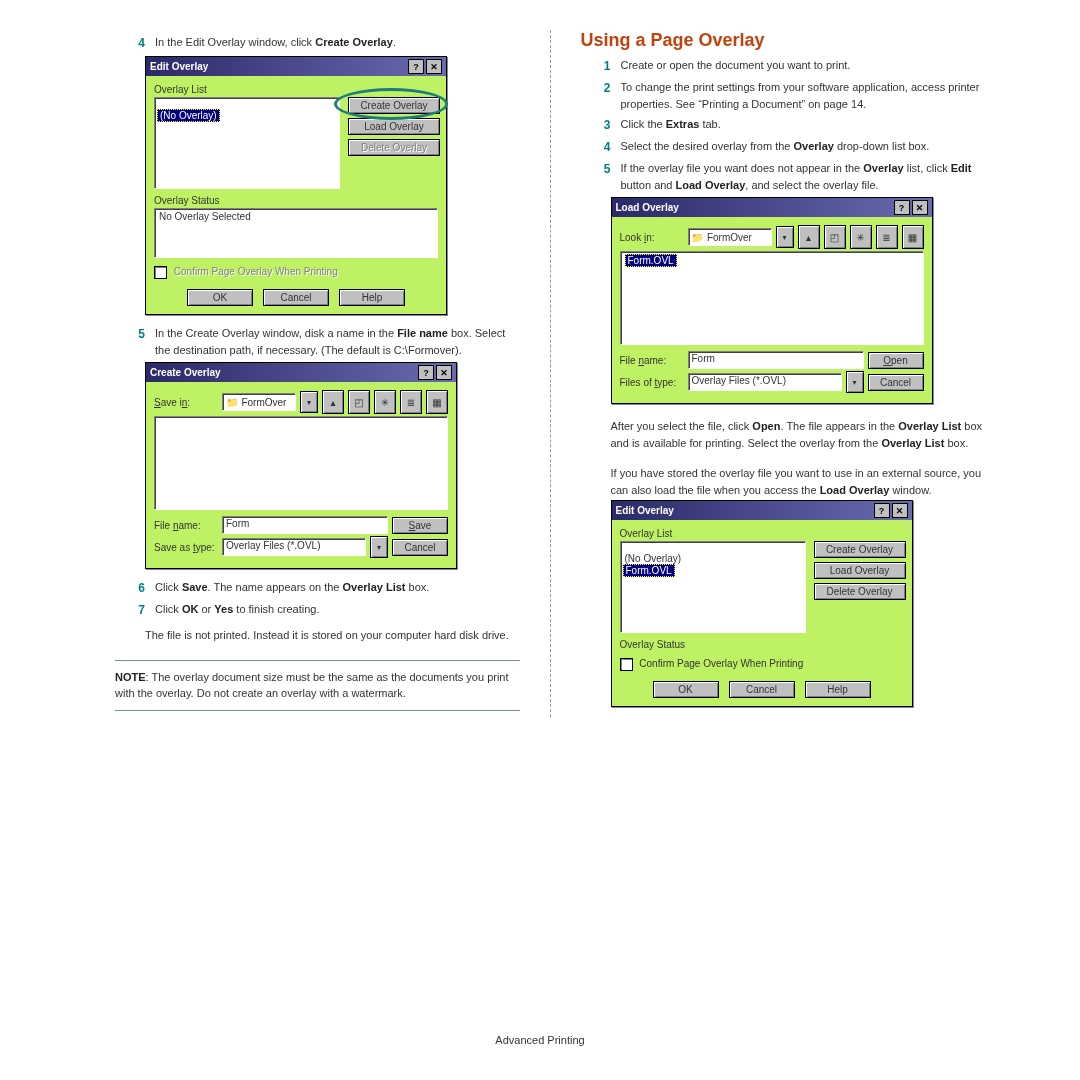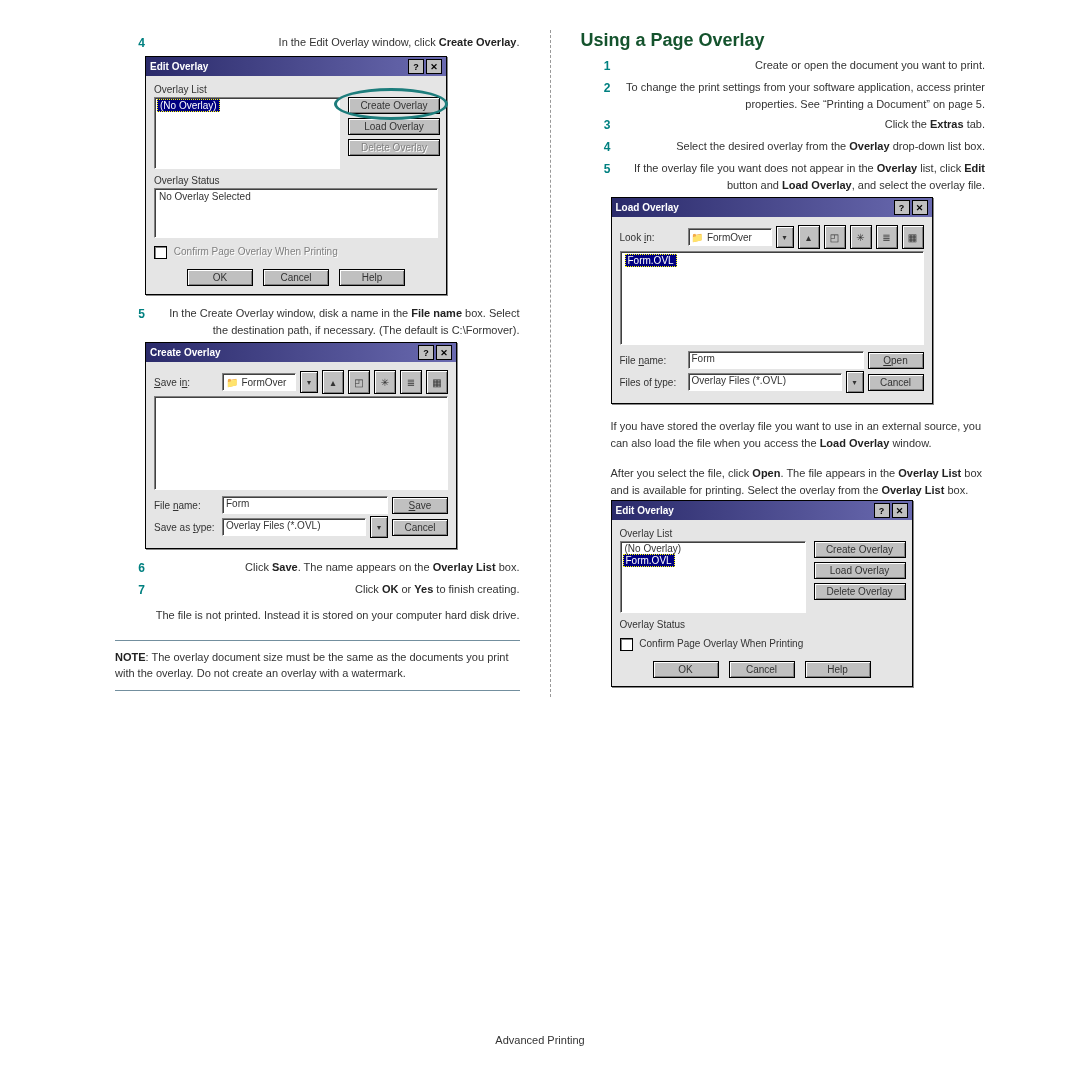--- a/index.html
+++ b/index.html
@@ -35,50 +35,50 @@
   }
   .step-num {
     color: #008080;
     font-weight: bold;
     font-size: 12px;
     width: 30px;
     flex-shrink: 0;
     text-align: right;
     padding-right: 10px;
   }
-  .step-text { flex: 1; text-align: right; }
+  .step-text { flex: 1; }
   b { font-weight: bold; color: #222; }
   .section-title {
     font-size: 18px;
     font-weight: bold;
-    color: #14532d;
+    color: #c2410c;
     margin: 0 0 6px 0;
   }
   .intro { line-height: 1.5; margin-bottom: 8px; }
-  .para { line-height: 1.5; margin: 8px 0 0 30px; text-align: right; }
+  .para { line-height: 1.5; margin: 8px 0 0 30px; }
   .para-flush { line-height: 1.5; margin: 14px 0 0 0; }
   .note-box {
     border-top: 1px solid #738f9e;
     border-bottom: 1px solid #738f9e;
     padding: 8px 0;
     margin-top: 16px;
     line-height: 1.5;
   }
   .footer {
     position: absolute;
     bottom: 30px;
     width: 100%;
     text-align: center;
     font-size: 11px;
     line-height: 1.6;
   }
 
   
   .dlg {
-    background: #e5e5e5;
+    background: #bef264;
     border: 1px solid #000;
     font-family: "MS Sans Serif", Tahoma, Arial, sans-serif;
     font-size: 10px;
     margin: 2px 0 10px 30px;
     box-shadow: 1px 1px 0 #888;
   }
   .dlg-title {
     background: #000080;
     color: #fff;
     font-weight: bold;
@@ -113,21 +113,21 @@
     background: #c0c0c0;
     border: 1px solid #000;
     box-shadow: inset 1px 1px 0 #fff, inset -1px -1px 0 #808080;
     text-align: center;
     padding: 2px 0;
     font-size: 10px;
   }
   .btn-disabled { color: #808080; text-shadow: 1px 1px 0 #fff; }
   .overlay-list {
     height: 68px;
-    padding: 1px 2px;
+    padding: 11px 2px;
     overflow: hidden;
   }
   .overlay-list .sel {
     background: #000080;
     color: #fff;
     border: 1px dotted #ff0;
     display: inline-block;
     padding: 0 2px;
   }
   .status-box { height: 44px; padding: 2px 4px; }
@@ -289,21 +289,21 @@
 
   <div class="col col-right">
     <div class="section-title">Using a Page Overlay</div>
 
     <div class="step">
         <div class="step-num">1</div>
         <div class="step-text">Create or open the document you want to print.</div>
       </div>
     <div class="step">
         <div class="step-num">2</div>
-        <div class="step-text">To change the print settings from your software application, access printer properties. See “Printing a Document” on page 5.</div>
+        <div class="step-text">To change the print settings from your software application, access printer properties. See “Printing a Document” on page 14.</div>
       </div>
     <div class="step">
         <div class="step-num">3</div>
         <div class="step-text"><span>Click the </span><b>Extras</b><span> tab.</span></div>
       </div>
     <div class="step">
         <div class="step-num">4</div>
         <div class="step-text"><span>Select the desired overlay from the </span><b>Overlay</b><span> drop-down list box.</span></div>
       </div>
     <div class="step">
@@ -345,24 +345,24 @@
         <div class="row">
           <label>Files of <span class="underline">t</span>ype:</label>
           <div class="sunken txt">Overlay Files (*.OVL)</div>
           <div class="raised-btn dropdown-btn">▾</div>
           <div class="raised-btn" style="width:54px">Cancel</div>
         </div>
       </div>
     </div>
 
     <div class="para-flush" style="margin-left:30px">
+      <span>After you select the file, click </span><b>Open</b><span>. The file appears in the </span><b>Overlay List</b><span> box and is available for printing. Select the overlay from the </span><b>Overlay List</b><span> box.</span>
+    </div>
+    <div class="para-flush" style="margin-left:30px">
       <span>If you have stored the overlay file you want to use in an external source, you can also load the file when you access the </span><b>Load Overlay</b><span> window.</span>
-    </div>
-    <div class="para-flush" style="margin-left:30px">
-      <span>After you select the file, click </span><b>Open</b><span>. The file appears in the </span><b>Overlay List</b><span> box and is available for printing. Select the overlay from the </span><b>Overlay List</b><span> box.</span>
     </div>
 
     <div class="dlg" style="width:300px">
       <div class="dlg-title">
         <span>Edit Overlay</span>
         <span class="spacer"></span>
         <span class="winbtn">?</span>
         <span class="winbtn">✕</span>
       </div>
       <div class="dlg-body">

